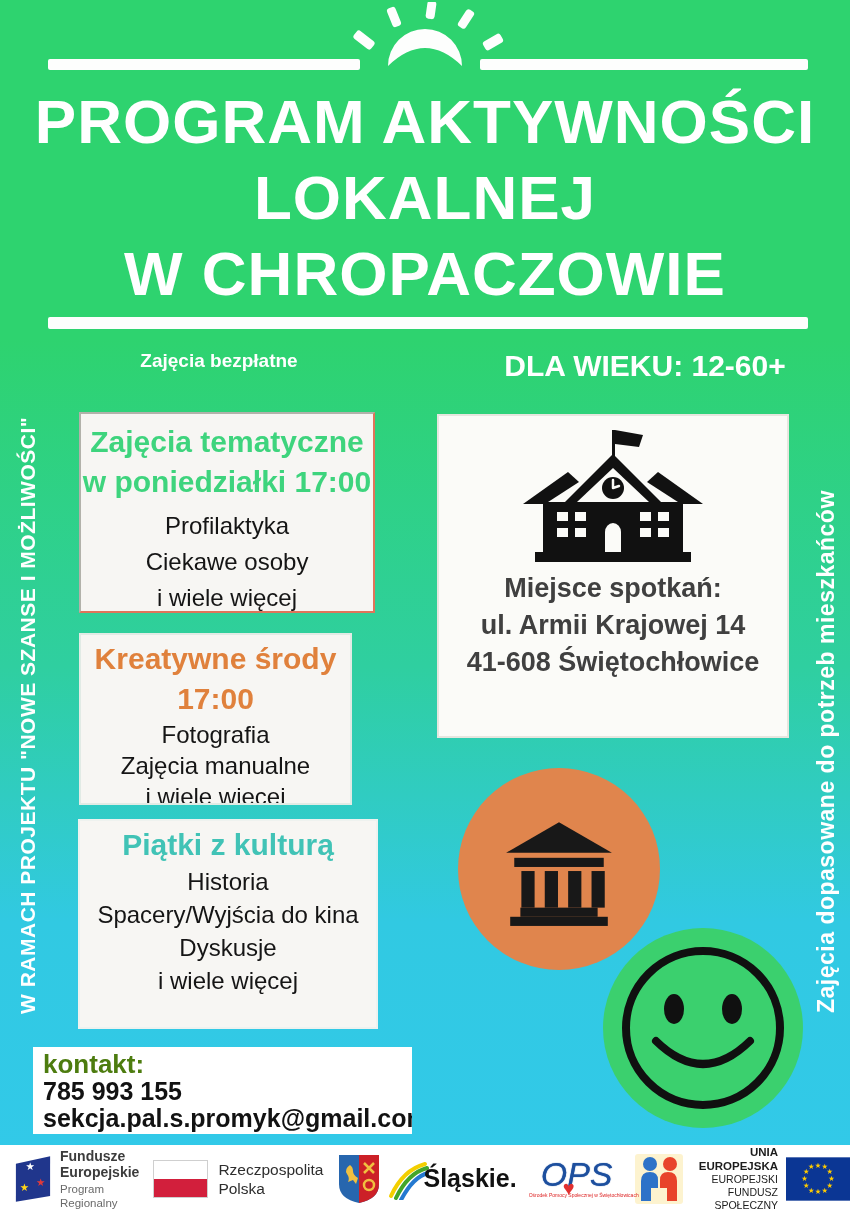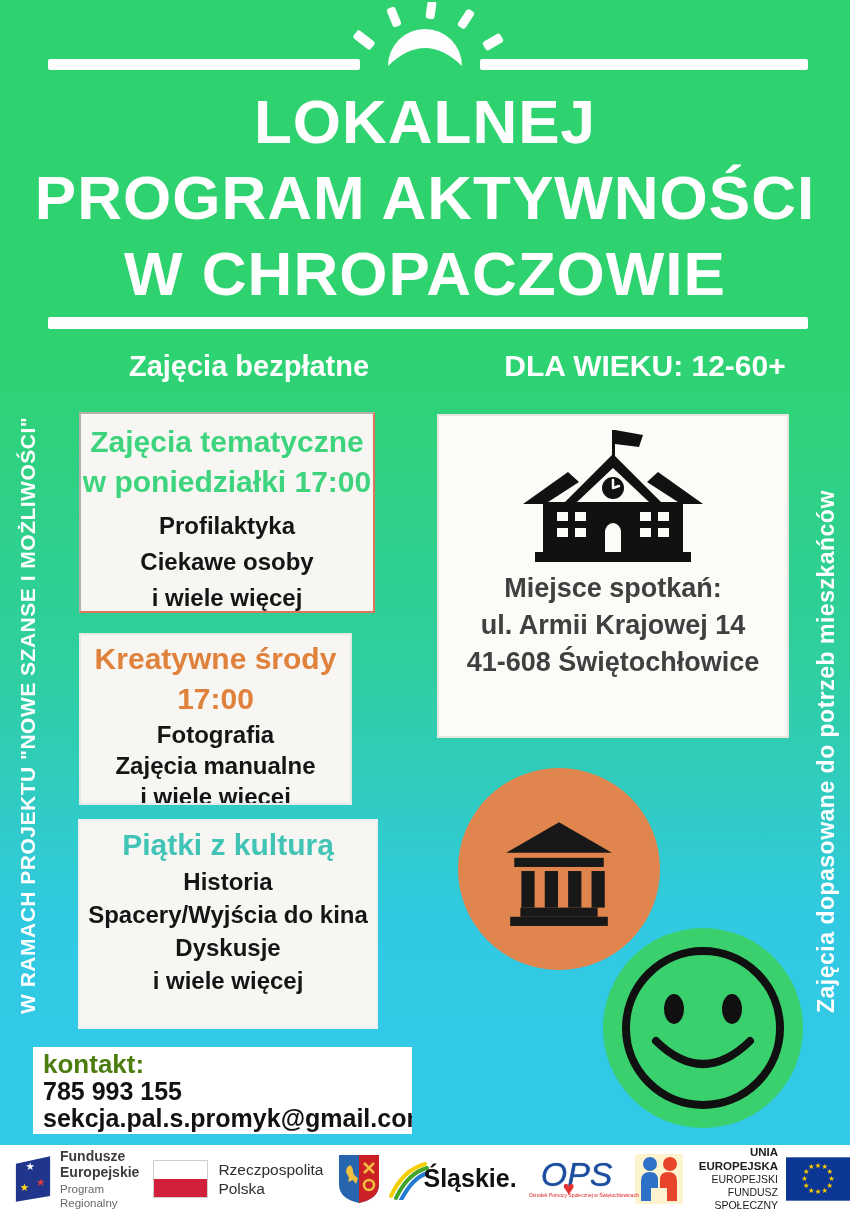--- a/index.html
+++ b/index.html
@@ -10,21 +10,21 @@
   }
   .abs{position:absolute;}
   
   .hbar{position:absolute;height:11px;background:#fdfefd;border-radius:2px;}
   .title{position:absolute;left:0;right:0;top:84px;text-align:center;color:#fff;
     font-weight:800;font-size:62px;line-height:76px;letter-spacing:1px;}
   .subhead{position:absolute;color:#fff;font-weight:700;text-align:center;}
   
   .card{position:absolute;background:#f7f6f3;box-sizing:border-box;text-align:center;overflow:hidden;}
   .card .head{font-weight:700;font-size:30px;line-height:40px;margin-top:8px;}
-  .card .item{font-weight:700;font-size:24px;line-height:36px;color:#151515;}
+  .card .item{font-weight:400;font-size:24px;line-height:36px;color:#151515;}
   #box1{left:79px;top:412px;width:296px;height:201px;border:2px solid;border-color:#b2b2aa #e0745a #e0745a #b2b2aa;}
   #box1 .head{color:#3ed47d;}
   #box1 .items{margin-top:6px;}
   #box2{left:79px;top:633px;width:273px;height:172px;border:2px solid #e1ebe5;}
   #box2 .head{color:#e0813c;margin-top:4px;}
   #box2 .item{line-height:31px;}
   #box3{left:78px;top:819px;width:300px;height:210px;border:2px solid #eef2ef;}
   #box3 .head{color:#41c3b6;margin-top:4px;}
   #box3 .item{line-height:33px;}
   
@@ -94,28 +94,28 @@
       <g transform="translate(163,40) rotate(60)">
           <rect x="-5" y="-10" width="10" height="20" rx="3"></rect>
         </g>
     </g>
   </svg>
 
   <div class="hbar" style="left:48px;top:59px;width:312px"></div>
   <div class="hbar" style="left:480px;top:59px;width:328px"></div>
 
   <div class="title">
+    <div>PROGRAM AKTYWNOŚCI</div>
     <div>LOKALNEJ</div>
-    <div>PROGRAM AKTYWNOŚCI</div>
     <div>W CHROPACZOWIE</div>
   </div>
 
   <div class="hbar" style="left:48px;top:317px;width:760px;height:12px"></div>
 
-  <div class="subhead" style="left:94px;top:350px;width:310px;font-size:29px">Zajęcia bezpłatne</div>
+  <div class="subhead" style="left:64px;top:350px;width:310px;font-size:19px">Zajęcia bezpłatne</div>
   <div class="subhead" style="left:470px;top:349px;width:350px;font-size:30px">DLA WIEKU: 12-60+</div>
 
   <div class="card" id="box1">
     <div class="head">
       <div>Zajęcia tematyczne</div>
       <div>w poniedziałki 17:00</div>
     </div>
     <div class="items">
       <div class="item">Profilaktyka</div>
       <div class="item">Ciekawe osoby</div>

